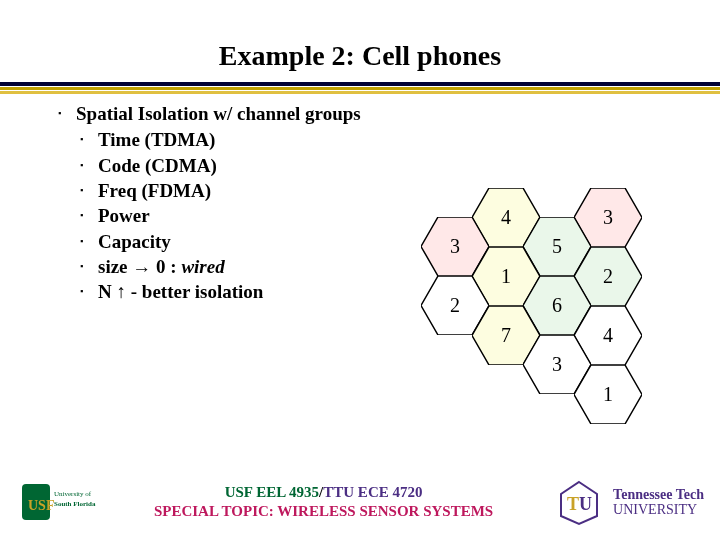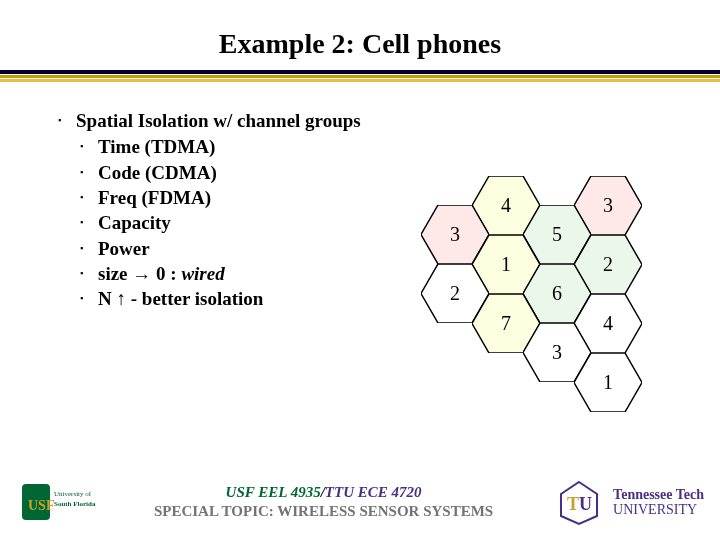--- a/index.html
+++ b/index.html
@@ -9,33 +9,33 @@
     background: #fff;
     font-family: "Times New Roman", serif;
     position: relative;
     overflow: hidden;
   }
   .title {
     text-align: center;
     font-size: 28px;
     font-weight: bold;
     color: #000;
-    padding-top: 28px;
+    padding-top: 40px;
     padding-bottom: 10px;
   }
   .divider-stack {
     width: 100%;
   }
   .dline { width: 100%; }
   .dline.a { height: 4px; background: #000033; }
   .dline.b { height: 3px; background: #c0a000; margin-top: 1px; }
   .dline.c { height: 3px; background: #e0c040; margin-top: 1px; }
   .content {
     position: relative;
-    padding: 27px 20px 0 58px;
+    padding: 8px 20px 0 58px;
     font-size: 19px;
     color: #000;
     line-height: 1.28;
   }
   .bul1 { position: relative; padding-left: 18px; margin-bottom: 2px; }
   .bul1::before {
     content: "▪";
     position: absolute; left: 0; top: 6px;
     font-size: 9px; color: #000;
   }
@@ -83,24 +83,24 @@
     padding: 0 16px;
   }
   .usf-logo { width: 80px; height: 52px; display:flex; align-items:center; }
   .ttu-logo { width: 56px; height: 52px; display:flex; align-items:center; justify-content:center; }
   .footer-center {
     text-align: center;
     font-size: 15px;
     line-height: 1.25;
     flex: 1;
   }
-  .footer-center .l1 { color: #000; font-weight: bold; font-style: italic; }
+  .footer-center .l1 { color: #000; font-weight: bold; }
   .footer-center .l1 .green { color: #006633; }
   .footer-center .l1 .purple { color: #4b2e83; }
-  .footer-center .l2 { color: #737373; font-weight: bold; }
+  .footer-center .l2 { color: #be185d; font-weight: bold; }
   .ttu-text {
     color: #4b2e83;
     font-family: "Times New Roman", serif;
     font-size: 14px;
     line-height: 1.1;
     margin-left: 6px;
   }
   .ttu-text .line1 { font-weight: bold; }
 </style>
 </head>
@@ -123,24 +123,24 @@
     <span class="bold">Time (TDMA)</span>
   </div>
   <div class="bul2">
     <span class="bold">Code (CDMA)</span>
   </div>
   <div class="bul2">
     <span class="bold">Freq (FDMA)</span>
   </div>
 
   <div class="bul2">
+    <span class="bold">Power</span>
+  </div>
+  <div class="bul2">
     <span class="bold">Capacity</span>
-  </div>
-  <div class="bul2">
-    <span class="bold">Power</span>
   </div>
   <div class="bul2">
     <span class="bold">size </span><span class="bold arrow">→</span><span class="bold"> 0 : </span><span class="bold ital">wired</span>
   </div>
 
   <div class="bul2">
     <span class="bold">N </span><span class="bold arrow">↑</span><span class="bold">  - better isolation</span>
   </div>
 
   <div class="hexagons">

